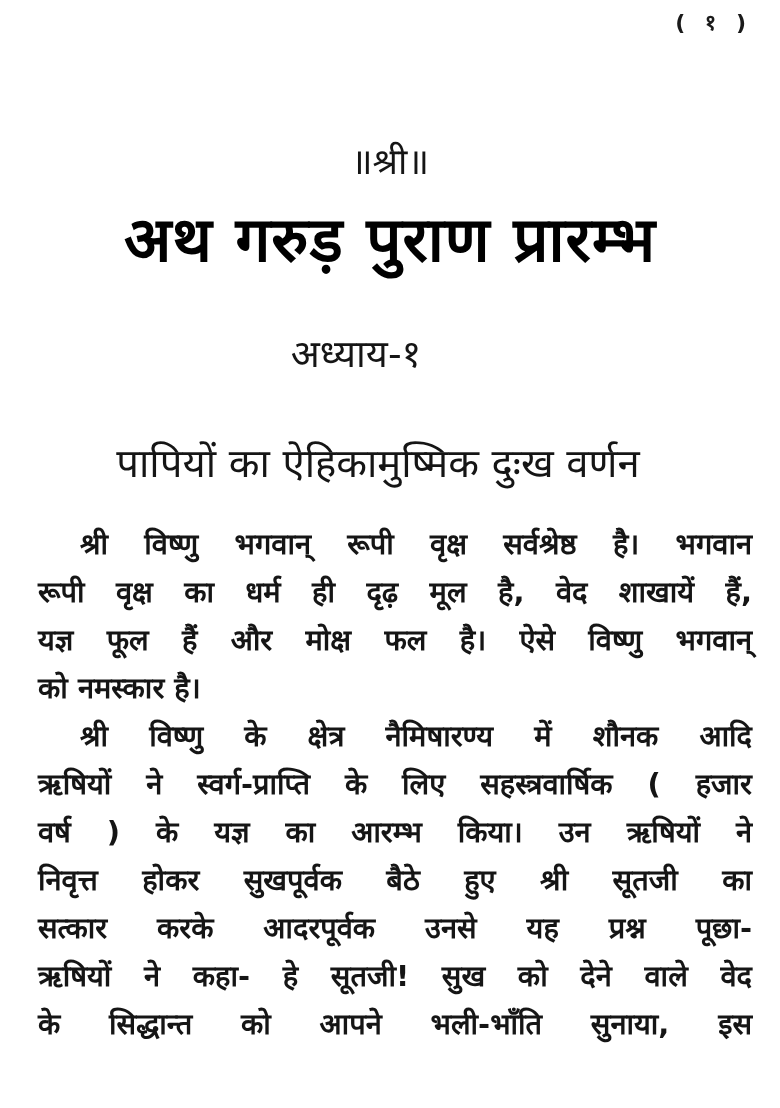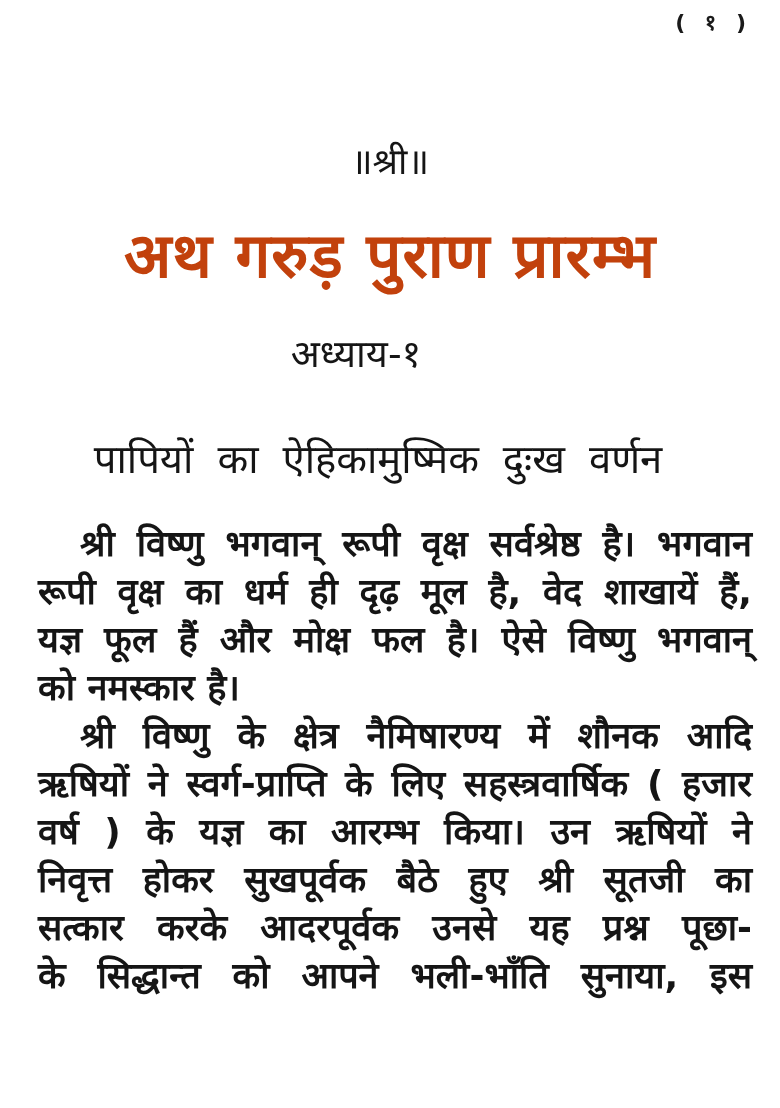--- a/index.html
+++ b/index.html
@@ -29,60 +29,59 @@
       top: 140px;
       left: 0;
       width: 780px;
       text-align: center;
       font-size: 36px;
       font-weight: normal;
       line-height: 44px;
     }
     .book-title {
       position: absolute;
-      top: 216px;
+      top: 200px;
       left: 0;
       width: 780px;
       text-align: center;
       font-size: 62px;
       font-weight: bold;
       line-height: 80px;
       letter-spacing: 1px;
-      color: #c2410c;
+      color: #000000;
     }
     .chapter-number {
       position: absolute;
       top: 328px;
       left: 0;
       width: 712px;
       text-align: center;
       font-size: 38px;
       line-height: 52px;
     }
     .chapter-title {
       position: absolute;
       top: 435px;
       left: 0;
       width: 756px;
       text-align: center;
       font-size: 40px;
       line-height: 56px;
-      font-family: Liberation Mono, monospace;
     }
     .body-text {
       position: absolute;
       top: 520px;
       left: 38px;
       width: 714px;
     }
     .line {
       display: block;
       height: 48px;
       line-height: 48px;
-      font-size: 36px;
+      font-size: 29px;
       font-weight: bold;
       white-space: nowrap;
       text-align: justify;
       text-align-last: justify;
     }
     .line.indent {
       padding-left: 42px;
     }
     .line.last {
       text-align-last: left;
@@ -107,15 +106,16 @@
     <span class="line">रूपी वृक्ष का धर्म ही दृढ़ मूल है, वेद शाखायें हैं,</span>
     <span class="line">यज्ञ फूल हैं और मोक्ष फल है। ऐसे विष्णु भगवान्</span>
     <span class="line last">को नमस्कार है।</span>
   </div>
   <div>
     <span class="line indent">श्री विष्णु के क्षेत्र नैमिषारण्य में शौनक आदि</span>
     <span class="line">ऋषियों ने स्वर्ग-प्राप्ति के लिए सहस्त्रवार्षिक ( हजार</span>
     <span class="line">वर्ष ) के यज्ञ का आरम्भ किया। उन ऋषियों ने</span>
     <span class="line">निवृत्त होकर सुखपूर्वक बैठे हुए श्री सूतजी का</span>
     <span class="line">सत्कार करके आदरपूर्वक उनसे यह प्रश्न पूछा-</span>
+    <span class="line">ऋषियों ने कहा- हे सूतजी! सुख को देने वाले वेद</span>
     <span class="line">के सिद्धान्त को आपने भली-भाँति सुनाया, इस</span>
   </div>
 </div>
 
 </body></html>

